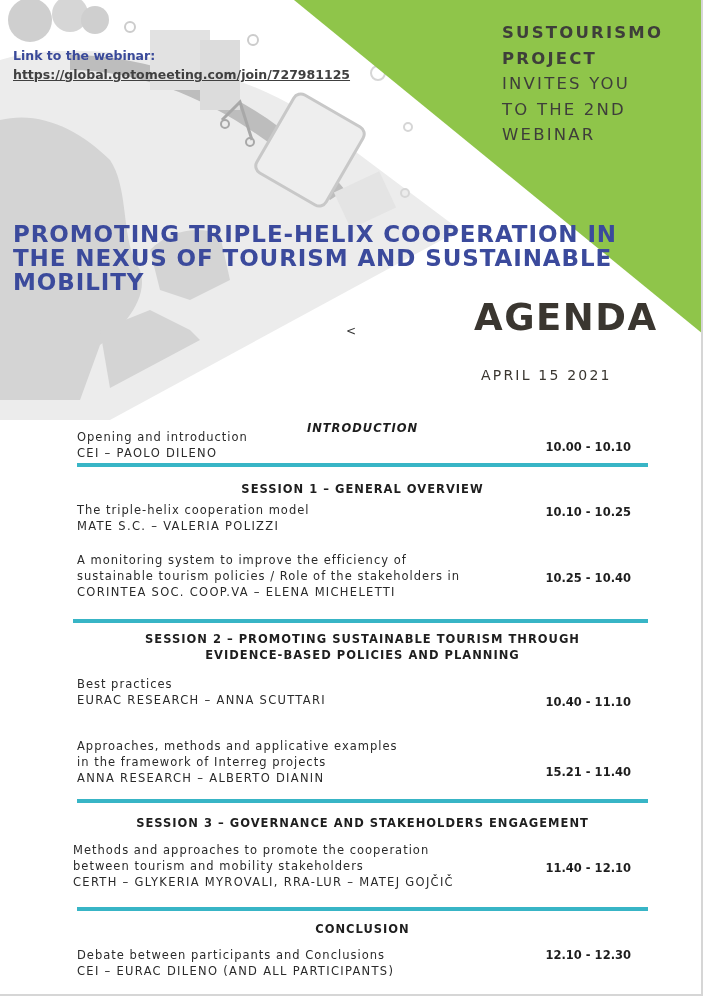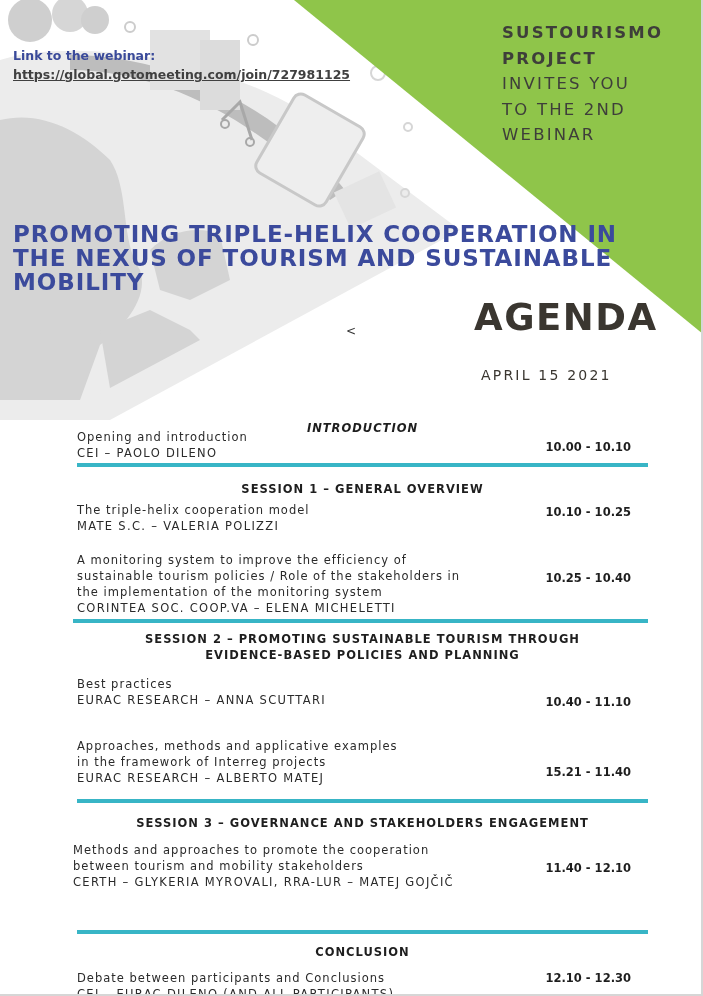--- a/index.html
+++ b/index.html
@@ -118,47 +118,46 @@
   <div class="section" style="height:152px;">
     <div class="sec-head" style="position:absolute;left:0;right:0;top:14px;">SESSION 1 – GENERAL OVERVIEW</div>
     <div class="item" style="position:absolute;left:0;right:0;top:35px;">
       <div>The triple-helix cooperation model</div>
       <div class="speaker">MATE S.C. – VALERIA POLIZZI</div>
       <div class="time" style="top:2px;">10.10 - 10.25</div>
     </div>
     <div class="item" style="position:absolute;left:0;right:0;top:85px;">
       <div>A monitoring system to improve the efficiency of</div>
       <div>sustainable tourism policies / Role of the stakeholders in</div>
-      <div>the implementation of the monitoring system</div>
       <div class="speaker">CORINTEA SOC. COOP.VA – ELENA MICHELETTI</div>
       <div class="time" style="top:18px;">10.25 - 10.40</div>
     </div>
   </div>
   <div class="divider" style="margin-left:-4px;"></div>
 
   <div class="section" style="height:176px;">
     <div class="sec-head" style="position:absolute;left:0;right:0;top:8px;">
       <div>SESSION 2 – PROMOTING SUSTAINABLE TOURISM THROUGH</div>
       <div>EVIDENCE-BASED POLICIES AND PLANNING</div>
     </div>
     <div class="item" style="position:absolute;left:0;right:0;top:53px;">
       <div>Best practices</div>
       <div class="speaker">EURAC RESEARCH – ANNA SCUTTARI</div>
       <div class="time" style="top:18px;">10.40 - 11.10</div>
     </div>
     <div class="item" style="position:absolute;left:0;right:0;top:115px;">
       <div>Approaches, methods and applicative examples</div>
       <div>in the framework of Interreg projects</div>
-      <div class="speaker">EURAC RESEARCH – ALBERTO MATEJ</div>
+      <div class="speaker">ANNA RESEARCH – ALBERTO DIANIN</div>
       <div class="time" style="top:26px;">15.21 - 11.40</div>
     </div>
   </div>
   <div class="divider"></div>
 
-  <div class="section" style="height:127px;">
+  <div class="section" style="height:104px;">
     <div class="sec-head" style="position:absolute;left:0;right:0;top:12px;">SESSION 3 – GOVERNANCE AND STAKEHOLDERS ENGAGEMENT</div>
     <div class="item" style="position:absolute;left:-4px;right:0;top:39px;">
       <div>Methods and approaches to promote the cooperation</div>
       <div>between tourism and mobility stakeholders</div>
       <div class="speaker">CERTH – GLYKERIA MYROVALI, RRA-LUR – MATEJ GOJČIČ</div>
       <div class="time" style="top:18px;">11.40 - 12.10</div>
     </div>
   </div>
   <div class="divider"></div>
 

